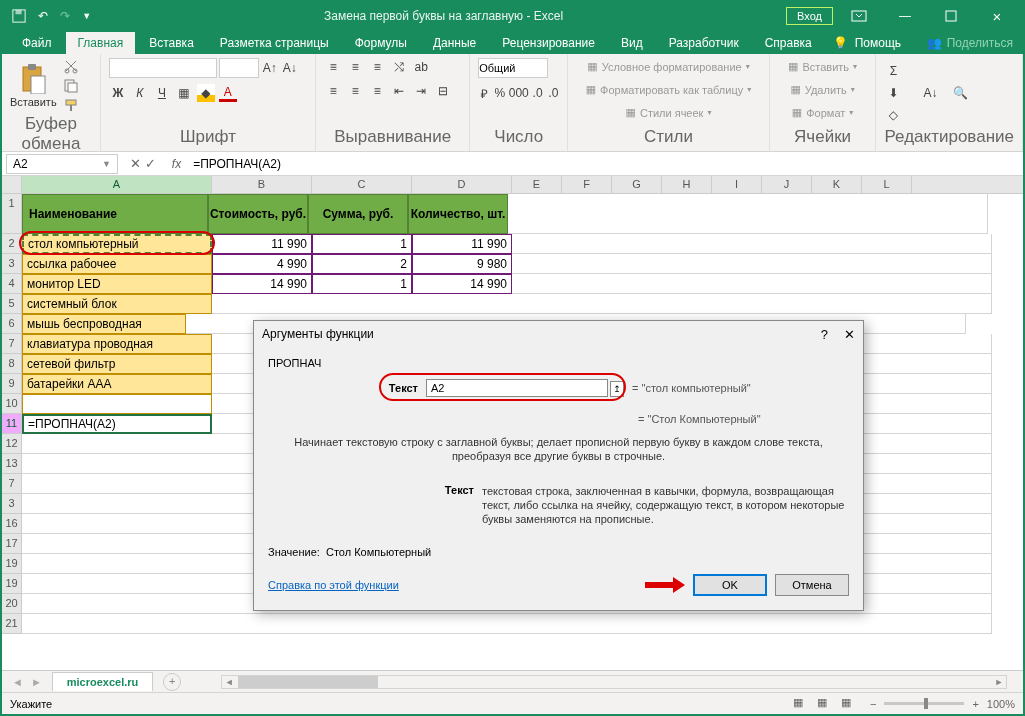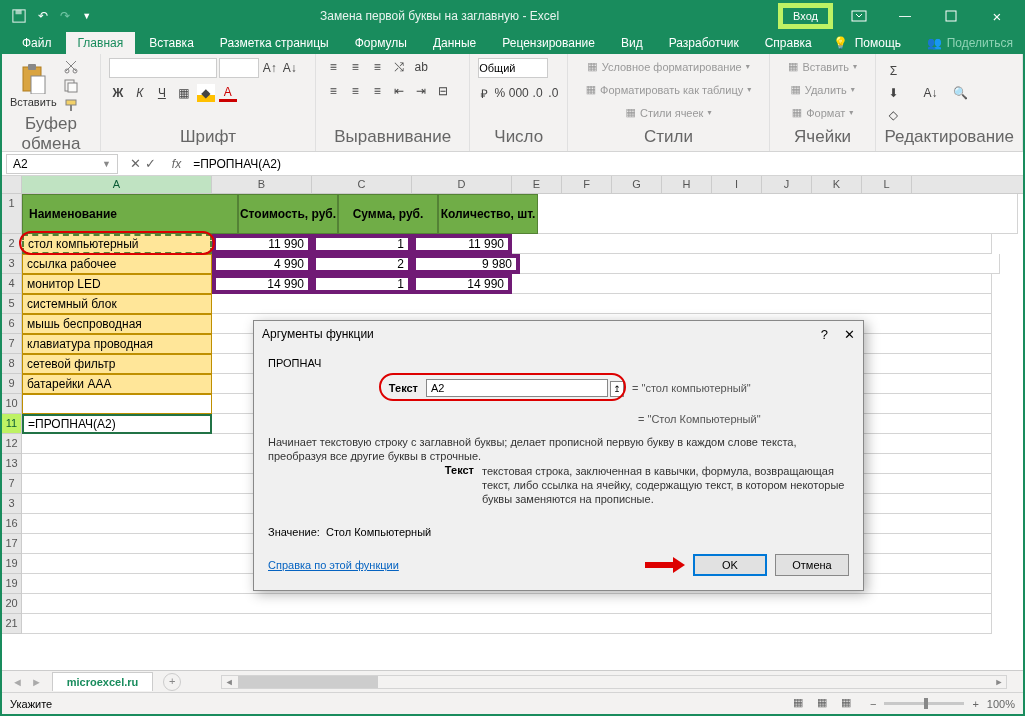--- a/index.html
+++ b/index.html
@@ -4,21 +4,21 @@
 <style>
 * { box-sizing: border-box; margin: 0; padding: 0; font-family: 'Segoe UI', Tahoma, sans-serif; }
 body { width: 1025px; height: 716px; background: #fff; overflow: hidden; position: relative; border: 2px solid #198c5d; }
 
 
 .titlebar { height: 28px; background: #198c5d; display: flex; align-items: center; color: #fff; font-size: 12px; }
 .titlebar .qat { display: flex; gap: 12px; padding: 0 10px; align-items: center; }
 .titlebar .qat-icon { width: 14px; height: 14px; opacity: .85; }
 .titlebar .title { flex: 1; text-align: center; opacity: .9; }
 .titlebar .right { display: flex; align-items: center; gap: 6px; padding-right: 6px; }
-.titlebar .vhod { border: 5px solid #bef264; padding: 2px 10px; font-size: 11px; }
+.titlebar .vhod { border: 1px solid #bef264; padding: 2px 10px; font-size: 11px; }
 .win-btn { width: 40px; height: 24px; display: flex; align-items: center; justify-content: center; }
 
 
 .tabs { height: 24px; background: #198c5d; display: flex; align-items: flex-end; padding-left: 8px; gap: 2px; font-size: 12px; }
 .tab { padding: 4px 12px; color: #fff; cursor: pointer; }
 .tab.active { background: #f3f2f1; color: #198c5d; }
 .tabs .spacer { flex: 1; }
 .tabs .share { color: #8fd3b5; padding: 4px 10px; display: flex; align-items: center; gap: 4px; }
 .tabs .help-q { color: #fff; padding: 4px 8px; display: flex; align-items: center; gap: 6px; }
 
@@ -50,46 +50,46 @@
 
 
 .grid-wrap { position: relative; height: 486px; overflow: hidden; }
 .col-headers { display: flex; background: #e6e6e6; border-bottom: 1px solid #ccc; height: 18px; font-size: 11px; color: #555; }
 .corner { width: 20px; border-right: 1px solid #ccc; background: #e6e6e6; }
 .ch { border-right: 1px solid #ccc; text-align: center; line-height: 17px; }
 .ch.active { background: #c0e3c2; color: #0a5c35; }
 .grid-body { display: flex; }
 .row-headers { width: 20px; background: #e6e6e6; }
 .rh { height: 20px; border-bottom: 1px solid #ccc; border-right: 1px solid #ccc; text-align: center; font-size: 11px; color: #555; line-height: 19px; }
-.rh.active { background: #bef264; color: #0a5c35; }
+.rh.active { background: #f0abfc; color: #0a5c35; }
 .cells { position: relative; }
 .row { display: flex; height: 20px; }
 .hrow { height: 40px; }
 .cell { border-right: 1px solid #d4d4d4; border-bottom: 1px solid #d4d4d4; font-size: 12px; padding: 0 4px; display: flex; align-items: center; overflow: hidden; white-space: nowrap; }
 .hdr { background: #70ad47; color: #000; font-weight: bold; border: 1px solid #548235; text-align: center; justify-content: center; }
 .hdr.left { justify-content: flex-start; padding: 0 6px; }
 .yel { background: #ffe699; border: 1px solid #bf8f00; }
-.num { justify-content: flex-end; border: 4px solid #701a75; }
+.num { justify-content: flex-end; border: 1px solid #701a75; }
 .dashed { border: 2px dashed #548235; }
 .formula-cell { border: 2px solid #217346; }
 
 
 .dialog { position: absolute; left: 251px; top: 318px; width: 611px; background: #f0f0f0; border: 1px solid #888; box-shadow: 3px 3px 12px rgba(0,0,0,.3); font-size: 11px; }
 .dlg-title { height: 26px; display: flex; align-items: center; justify-content: space-between; padding: 0 8px; font-size: 12px; }
 .dlg-title .tbtns { display: flex; gap: 16px; font-size: 13px; }
 .dlg-body { padding: 10px 14px 14px; }
 .func-name { font-size: 11px; margin-bottom: 10px; }
 .arg-row { display: flex; align-items: center; gap: 8px; margin-bottom: 16px; padding-left: 110px; position: relative; }
 .arg-label { font-weight: bold; width: 40px; text-align: right; }
 .arg-input-wrap { position: relative; }
 .arg-input { width: 182px; height: 18px; border: 1px solid #888; padding: 0 4px; font-size: 11px; background: #fff; }
 .arg-ref { width: 14px; height: 16px; border: 1px solid #888; background: #fff; margin-left: -1px; display: inline-flex; align-items: center; justify-content: center; font-size: 9px; }
 .arg-result { color: #555; }
 .red-oval { position: absolute; border: 2.5px solid #d00; border-radius: 14px; pointer-events: none; }
-.func-desc { color: #333; margin-bottom: 0; line-height: 1.3; }
+.func-desc { color: #333; margin-bottom: 20px; line-height: 1.3; text-align: center; }
 .param-desc { display: flex; gap: 8px; margin-bottom: 20px; }
 .param-desc .pname { font-weight: bold; width: 206px; text-align: right; }
 .param-desc .ptext { flex: 1; color: #333; line-height: 1.3; }
 .value-row { margin-bottom: 16px; }
 .dlg-footer { display: flex; align-items: center; justify-content: space-between; }
 .help-link { color: #0563c1; text-decoration: underline; cursor: pointer; }
 .dlg-btns { display: flex; gap: 8px; align-items: center; }
 .dlg-btn { width: 74px; height: 22px; border: 1px solid #888; background: #e1e1e1; font-size: 11px; cursor: pointer; }
 .dlg-btn.ok { border: 2px solid #0078d7; }
 .arrow { position: relative; width: 40px; height: 16px; }
@@ -371,55 +371,55 @@
       <div class="rh">16</div>
       <div class="rh">17</div>
       <div class="rh">19</div>
       <div class="rh">19</div>
       <div class="rh">20</div>
       <div class="rh">21</div>
     </div>
     <div class="cells">
 
       <div class="row hrow">
-        <div class="cell hdr left" style="width:216px">Наименование</div>
+        <div class="cell hdr left" style="width:186px">Наименование</div>
         <div class="cell hdr" style="width:100px">Стоимость, руб.</div>
         <div class="cell hdr" style="width:100px">Сумма, руб.</div>
         <div class="cell hdr" style="width:100px">Количество, шт.</div>
         <div class="cell" style="width:480px"></div>
       </div>
 
       <div class="row" style="position:relative">
         <div class="cell yel dashed" style="width:190px">стол компьютерный</div>
         <div class="cell num" style="width:100px">11 990</div>
         <div class="cell num" style="width:100px">1</div>
         <div class="cell num" style="width:100px">11 990</div>
         <div class="cell" style="width:480px"></div>
         <div class="red-oval" style="left:-3px;top:-3px;width:196px;height:24px"></div>
       </div>
       <div class="row">
           <div class="cell yel" style="width:190px">ссылка рабочее</div>
           <div class="cell num" style="width:100px">4 990</div>
           <div class="cell num" style="width:100px">2</div>
-          <div class="cell num" style="width:108px">9 980</div>
+          <div class="cell num" style="width:100px">9 980</div>
           <div class="cell" style="width:480px"></div>
         </div>
       <div class="row">
           <div class="cell yel" style="width:190px">монитор LED</div>
           <div class="cell num" style="width:100px">14 990</div>
           <div class="cell num" style="width:100px">1</div>
           <div class="cell num" style="width:100px">14 990</div>
           <div class="cell" style="width:480px"></div>
         </div>
       <div class="row">
           <div class="cell yel" style="width:190px">системный блок</div>
           <div class="cell" style="width:780px"></div>
         </div>
       <div class="row">
-          <div class="cell yel" style="width:190px">мышь беспроводная</div>
+          <div class="cell yel" style="width:164px">мышь беспроводная</div>
           <div class="cell" style="width:780px"></div>
         </div>
       <div class="row">
           <div class="cell yel" style="width:190px">клавиатура проводная</div>
           <div class="cell" style="width:780px"></div>
         </div>
       <div class="row">
           <div class="cell yel" style="width:190px">сетевой фильтр</div>
           <div class="cell" style="width:780px"></div>
         </div>

